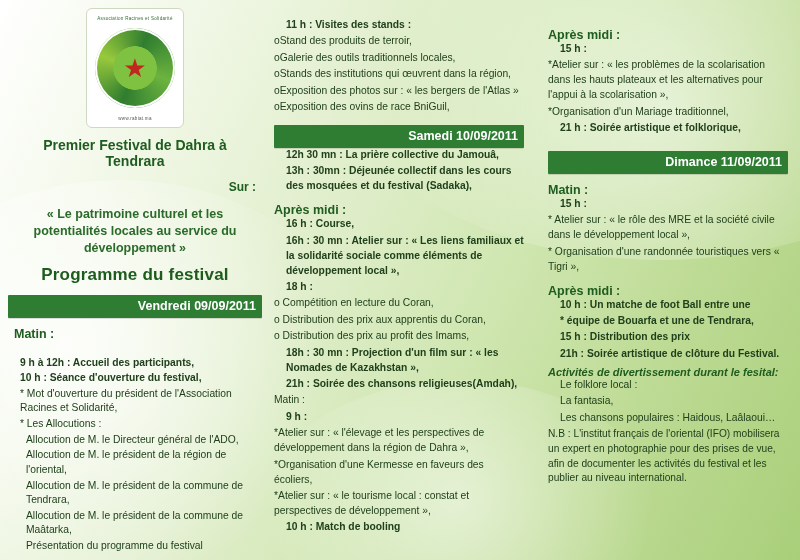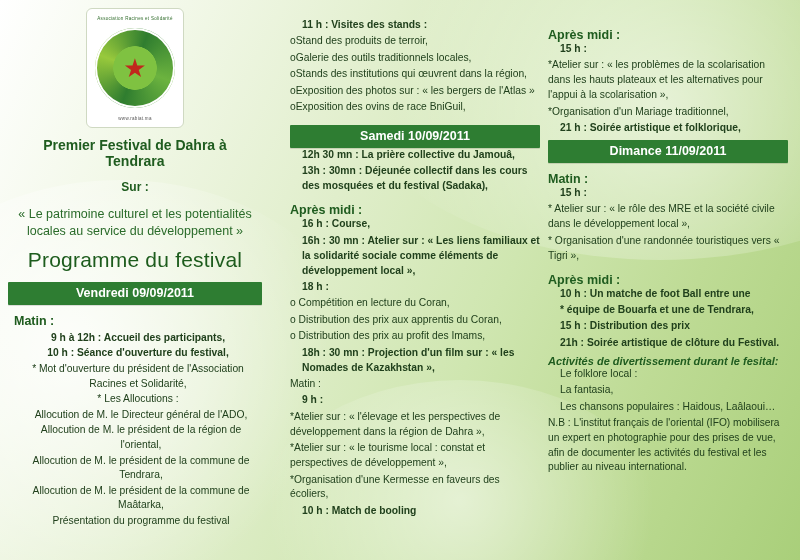--- a/index.html
+++ b/index.html
@@ -42,21 +42,21 @@
     background: radial-gradient(circle at 50% 40%, rgba(255,255,255,0.5), rgba(255,255,255,0) 70%);
   }
 
   .col {
     position: absolute;
     top: 0;
     height: 560px;
     box-sizing: border-box;
   }
   .col-left  { left: 0;    width: 268px; padding: 6px 12px 6px 14px; }
-  .col-mid   { left: 280px; width: 270px; padding: 6px 10px 6px 10px; }
+  .col-mid   { left: 264px; width: 270px; padding: 6px 10px 6px 10px; }
   .col-right { left: 538px; width: 262px; padding: 6px 12px 6px 10px; }
 
   
   .logo-wrap {
     width: 100%;
     display: flex;
     justify-content: center;
     margin-top: 2px;
   }
   .logo {
@@ -104,68 +104,67 @@
 
   
   .fest-title {
     text-align: center;
     font-size: 14px;
     font-weight: bold;
     color: #1f5c1f;
     margin-top: 9px;
   }
   .sur {
-    text-align: center;
+    text-align: right;
     font-size: 12px;
     font-weight: bold;
     color: #1f5c1f;
     margin-top: 11px;
   }
   .theme {
     text-align: center;
     font-size: 12.5px;
-    font-weight: normal;
+    font-weight: bold;
     color: #2a6b2a;
     line-height: 1.35;
     margin-top: 12px;
   }
   .prog-title {
     text-align: center;
-    font-size: 21px;
-    font-weight: normal;
+    font-size: 17px;
+    font-weight: bold;
     color: #1d5c1d;
     margin-top: 8px;
     letter-spacing: .2px;
   }
 
   .daybar {
     margin-top: 10px;
     background: #2e7d32;
     color: #ffffff;
     font-size: 12.5px;
     font-weight: bold;
-    text-align: center;
+    text-align: right;
     padding: 4px 6px 5px;
     border-radius: 1px;
     box-shadow: 0 1px 0 rgba(0,0,0,.12);
   }
   .daybar.wide { margin-left: -6px; margin-right: -6px; }
 
   .section-head {
     font-size: 12.5px;
     font-weight: bold;
     color: #1f5c1f;
     margin-top: 9px;
   }
 
   ul.plain {
     list-style: none;
-    margin: 3px 0 0 0;
+    margin: 15px 0 0 0;
     padding: 0;
-    text-align: center;
   }
   ul.plain li {
     font-size: 10.3px;
     color: #20401c;
     line-height: 1.42;
     margin: 0 0 1px 0;
   }
   .ind1 { padding-left: 12px; }
   .ind3 { padding-left: 6px; }
   .bold { font-weight: bold; }
@@ -251,38 +250,39 @@
     <p class="line i1 bold">13h : 30mn : Déjeunée collectif dans les cours des mosquées et du festival (Sadaka),</p>
 
     <div class="section-head">Après midi :</div>
     <p class="line i1 bold">16 h : Course,</p>
     <p class="line i1 bold">16h : 30 mn : Atelier sur : « Les liens familiaux et la solidarité sociale comme éléments de développement local »,</p>
     <p class="line i1 bold">18 h :</p>
     <p class="line">o  Compétition en lecture du Coran,</p>
     <p class="line">o  Distribution des prix aux apprentis du Coran,</p>
     <p class="line">o  Distribution des prix au profit des Imams,</p>
     <p class="line i1 bold">18h : 30 mn : Projection d'un film sur : « les Nomades de Kazakhstan »,</p>
+    <p class="line i1 bold">21h : Soirée des chansons religieuses(Amdah),</p>
 
     <p class="line">Matin :</p>
     <p class="line i1 bold">9 h :</p>
     <p class="line">*Atelier sur : « l'élevage et les perspectives de développement dans la région de Dahra »,</p>
+    <p class="line">*Organisation d'une Kermesse en faveurs des écoliers,</p>
     <p class="line">*Atelier sur : « le tourisme local : constat et perspectives de développement »,</p>
-    <p class="line">*Organisation d'une Kermesse en faveurs des écoliers,</p>
     <p class="line i1 bold">10 h : Match de booling</p>
   </div>
 
   <div class="col col-right right-top">
 
     <div class="section-head" style="margin-top:0">Après midi :</div>
     <p class="line i1 bold">15 h :</p>
     <p class="line">*Atelier sur : « les problèmes de la scolarisation dans les hauts plateaux et les alternatives pour l'appui à la scolarisation »,</p>
     <p class="line">*Organisation d'un Mariage traditionnel,</p>
     <p class="line i1 bold">21 h : Soirée artistique et folklorique,</p>
 
-    <div class="daybar" style="margin-top:4px">Dimance 11/09/2011</div>
+    <div class="daybar" style="margin-top:15px">Dimance 11/09/2011</div>
 
     <div class="section-head">Matin :</div>
     <p class="line i1 bold">15 h :</p>
     <p class="line">* Atelier sur : « le rôle des MRE et la société civile dans le développement local »,</p>
     <p class="line">* Organisation d'une randonnée touristiques vers « Tigri »,</p>
 
     <div class="section-head">Après midi :</div>
     <p class="line i1 bold">10 h : Un matche de foot Ball entre une</p>
     <p class="line i1 bold">* équipe de Bouarfa et une de Tendrara,</p>
     <p class="line i1 bold">15 h : Distribution des prix</p>

